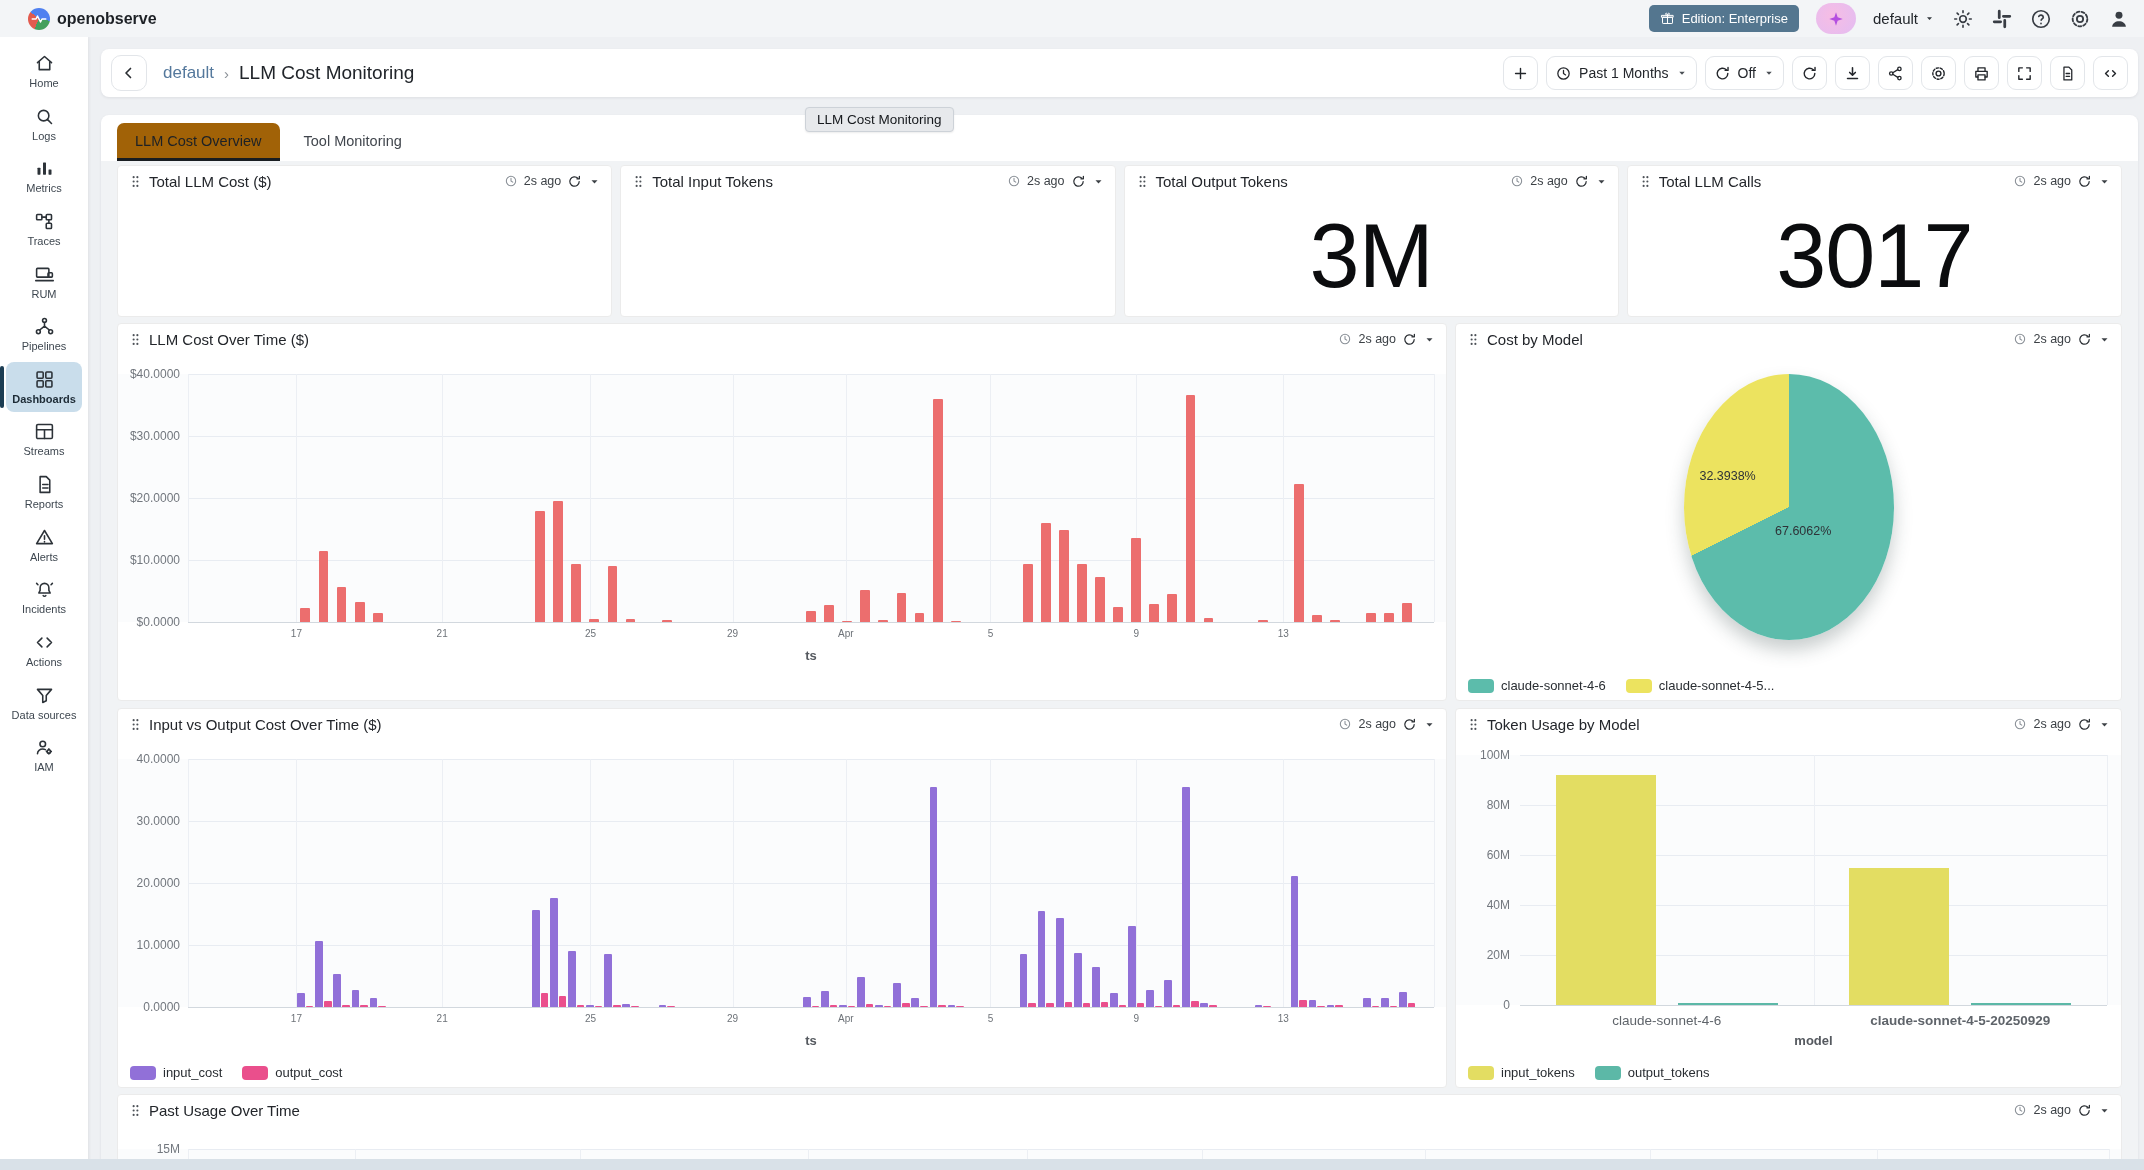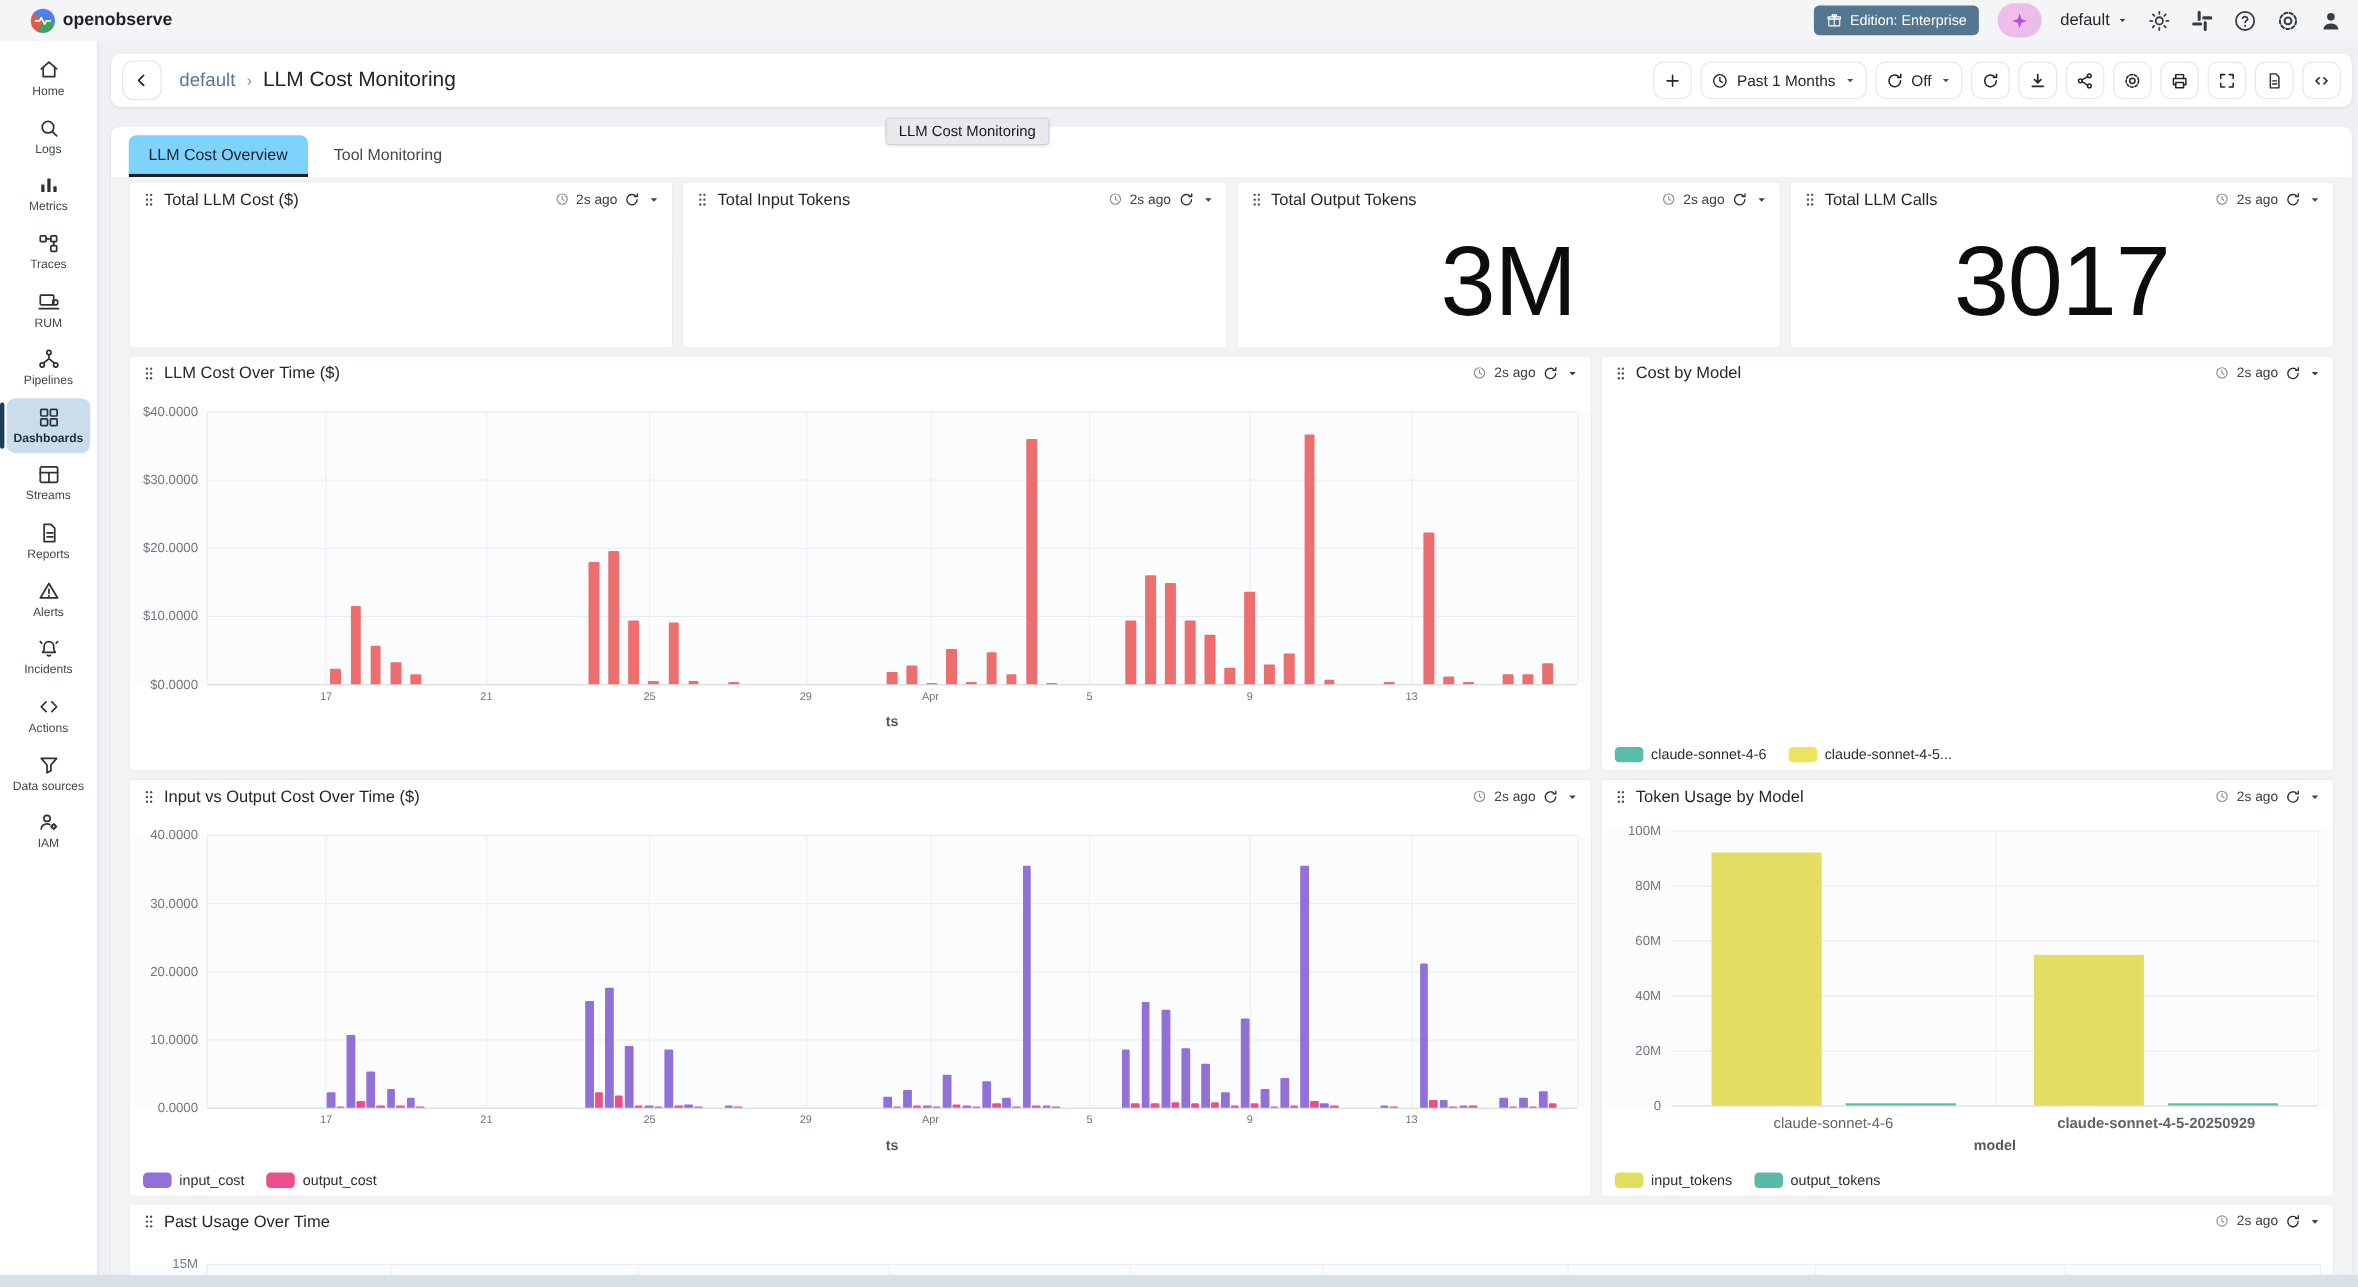--- a/index.html
+++ b/index.html
@@ -48,21 +48,21 @@
   .act-btn .icon{width:17px;height:17px;color:#23262b;}
   .act-btn .caret{width:12px;height:12px;color:#4a4f55;}
   .tooltip{position:absolute;left:805px;top:107px;z-index:40;background:#e7e9ec;border:1px solid #cdd2d8;
     border-radius:4px;padding:4px 11px;font-size:13.5px;color:#15181c;box-shadow:0 1px 2px rgba(0,0,0,.08);}
   
   .content{position:absolute;left:101px;top:115px;width:2037px;height:1055px;background:#fff;border-radius:8px;
     box-shadow:0 1px 3px rgba(21,30,40,.08);overflow:hidden;}
   .tabs{display:flex;gap:6px;padding:8px 16px 0;height:38px;box-sizing:content-box;}
   .tab{display:flex;align-items:center;padding:0 18px;font-size:14.5px;color:#41464d;cursor:pointer;
     border-bottom:3px solid transparent;border-radius:7px 7px 0 0;}
-  .tab.active{background:#7dd3fc;color:#1d2126;border-bottom-color:#191d21;}
+  .tab.active{background:#a16207;color:#1d2126;border-bottom-color:#191d21;}
   .dash{position:absolute;left:0;right:0;top:46px;bottom:0;background:#f1f3f5;padding:4px 16px 0;box-sizing:border-box;}
   .panel{background:#fff;border:1px solid #ebebeb;border-radius:4px;box-sizing:border-box;position:relative;}
   .p-head{height:30px;display:flex;align-items:center;gap:6px;padding:0 10px;box-sizing:border-box;}
   .p-head .drag{width:15px;height:15px;color:#4c5157;cursor:grab;}
   .p-title{font-size:15px;color:#23262b;}
   .p-head .sp{flex:1;}
   .p-head .mini{width:14px;height:14px;color:#8a9097;}
   .p-head .ago{font-size:12.5px;color:#3c4146;}
   .p-head .ref{width:15px;height:15px;color:#2c3035;cursor:pointer;}
   .p-head .crt{width:13px;height:13px;color:#3c4146;cursor:pointer;}
@@ -884,20 +884,26 @@
                   <path d="M19.5 12a7.5 7.5 0 1 1-2.1-5.2"></path>
                   <path d="M19.8 3.6v4h-4"></path>
                 </svg>
               </span>
               <span class="crt icon">
                 <svg viewBox="0 0 24 24" fill="currentColor">
                   <path d="M6.5 9.5l5.5 6 5.5-6z"></path>
                 </svg>
               </span>
             </div>
+            <div class="pie-wrap">
+              <div class="pie" style="background: conic-gradient(rgb(92, 188, 171) 0deg, rgb(92, 188, 171) 243.382deg, rgb(236, 227, 95) 243.382deg, rgb(236, 227, 95) 360deg);">
+                <span class="pie-label" style="left: 21%; top: 38.5%;">32.3938%</span>
+                <span class="pie-label" style="left: 57%; top: 59%;">67.6062%</span>
+              </div>
+            </div>
             <div class="legend">
               <div class="li">
                 <span class="sw" style="background: rgb(92, 188, 171);"></span>
                 <span>claude-sonnet-4-6</span>
               </div>
               <div class="li">
                 <span class="sw" style="background: rgb(236, 227, 95);"></span>
                 <span>claude-sonnet-4-5...</span>
               </div>
             </div>

